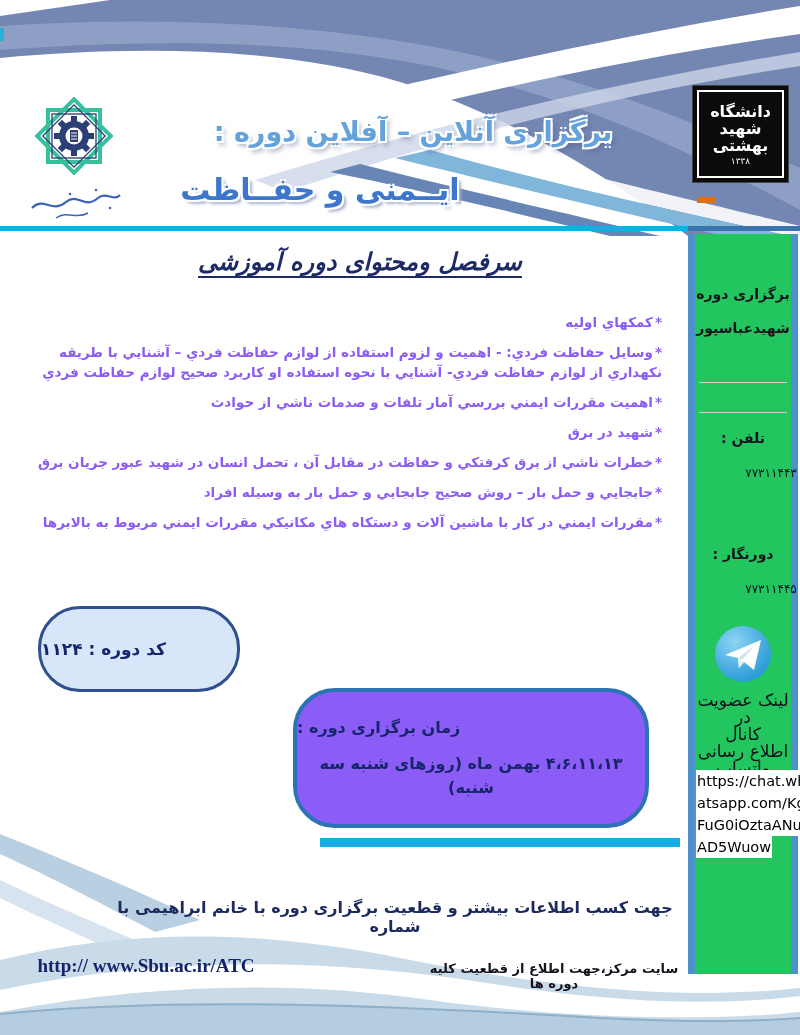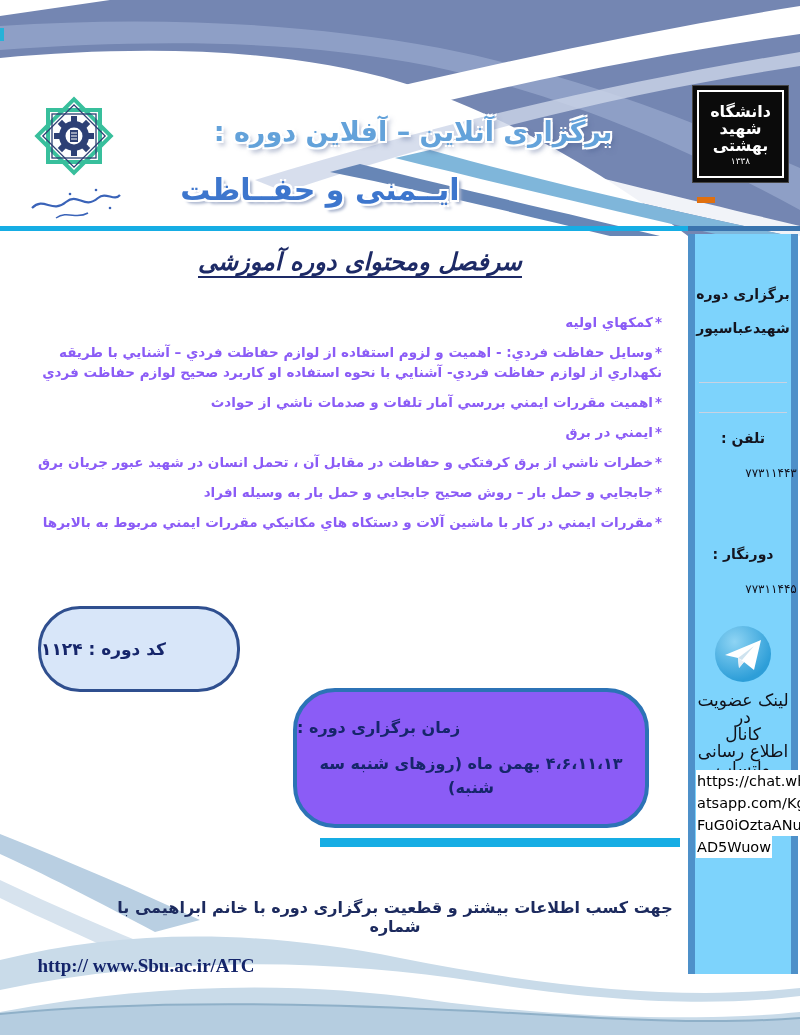--- a/index.html
+++ b/index.html
@@ -61,21 +61,21 @@
     justify-content:center;z-index:5;direction:rtl;text-align:center;}
   .code-pill{left:38px;top:606px;width:196px;height:80px;background:#d8e6f9;
     border:3px solid #2f4f8f;}
   .code-pill .t{font-size:17px;font-weight:bold;color:#16266b;}
   .sched-pill{left:293px;top:688px;width:348px;height:132px;background:#8b5cf6;
     border:4px solid #2c73b6;}
   .sched-pill .t{font-size:16px;font-weight:bold;color:#16266b;line-height:24px;margin:6px 0;}
   .cyan-bar{left:320px;top:838px;width:360px;height:9px;background:#16ade4;z-index:5;}
 
   
-  .sidebar{left:688px;top:234px;width:96px;height:740px;background:#7dd3fc;
+  .sidebar{left:688px;top:234px;width:96px;height:740px;background:#22c55e;
     border-left:7px solid #4e90c9;border-right:7px solid #4e90c9;z-index:3;}
   .sb{position:absolute;left:0;width:96px;text-align:center;direction:rtl;color:#14141e;}
   .sb-label{font-size:14px;font-weight:bold;}
   .sb-num{font-size:12px;font-weight:normal;letter-spacing:1px;color:#10101c;padding-left:28px;}
   .sb-rule{position:absolute;left:4px;width:88px;height:1px;background:#c9d2e2;}
   .tg-circle{position:absolute;left:20px;top:392px;width:56px;height:56px;border-radius:50%;
     background:radial-gradient(circle at 35% 28%,#8ed4f4,#2d9ed8 72%);}
   .sb-note{position:absolute;left:0;top:458px;width:96px;text-align:center;direction:rtl;
     font-size:17px;line-height:17px;color:#101018;}
   .sb-url{position:absolute;left:1px;top:536px;width:95px;direction:ltr;text-align:left;
@@ -167,21 +167,21 @@
     <div class="bullet">
       <span class="star">*</span><span>کمکهاي اوليه</span>
     </div>
     <div class="bullet">
       <span class="star">*</span><span>وسايل حفاظت فردي: - اهميت و لزوم استفاده از لوازم حفاظت فردي – آشنايي با طريقه نكهداري از لوازم حفاظت فردي- آشنايي با نحوه استفاده او كاربرد صحيح لوازم حفاظت فردي</span>
     </div>
     <div class="bullet">
       <span class="star">*</span><span>اهميت مقررات ايمني بررسي آمار تلفات و صدمات ناشي از حوادث</span>
     </div>
     <div class="bullet">
-      <span class="star">*</span><span>ايمني در برق</span>
+      <span class="star">*</span><span>شهید در برق</span>
     </div>
     <div class="bullet">
       <span class="star">*</span><span>خطرات ناشي از برق كرفتكي و حفاظت در مقابل آن ، تحمل انسان در شهید عبور جريان برق</span>
     </div>
     <div class="bullet">
       <span class="star">*</span><span>جابجايي و حمل بار – روش صحيح جابجايي و حمل بار به وسيله افراد</span>
     </div>
     <div class="bullet">
       <span class="star">*</span><span>مقررات ايمني در كار با ماشين آلات و دستكاه هاي مكانيكي مقررات ايمني مربوط به بالابرها</span>
     </div>
@@ -234,15 +234,16 @@
   <svg class="abs bot-svg" width="800" height="207" viewBox="0 0 800 207">
     <path d="M0,6 C70,34 140,64 200,92 L155,104 C95,72 40,44 0,26 Z" fill="#b9cfe2"></path>
     <path d="M0,52 C55,78 110,102 165,124 L135,132 C82,108 32,86 0,70 Z" fill="#d7e3ee"></path>
     <path d="M0,132 C130,100 260,102 400,130 C560,162 690,172 800,160 L800,207 L0,207 Z" fill="#c9dbe9"></path>
     <path d="M0,162 C160,128 330,130 480,154 C620,176 720,178 800,168 L800,184 C700,194 560,190 430,172 C290,152 150,156 0,184 Z" fill="#ffffff"></path>
     <path d="M0,186 C180,168 400,178 600,190 C680,194 750,194 800,190 L800,207 L0,207 Z" fill="#b5cde0"></path>
     <path d="M0,186 C180,168 400,178 600,190 C680,194 750,194 800,190" fill="none" stroke="#8fb0c8" stroke-width="2"></path>
   </svg>
 
   <div class="abs info1">جهت کسب اطلاعات بیشتر و قطعیت برگزاری دوره با خانم ابراهیمی با شماره</div>
+  <div class="abs site-note">سایت مرکز،جهت اطلاع از قطعیت کلیه دوره ها</div>
   <div class="abs site-url">http:// www.Sbu.ac.ir/ATC</div>
 
 </div>
 
 </body></html>

